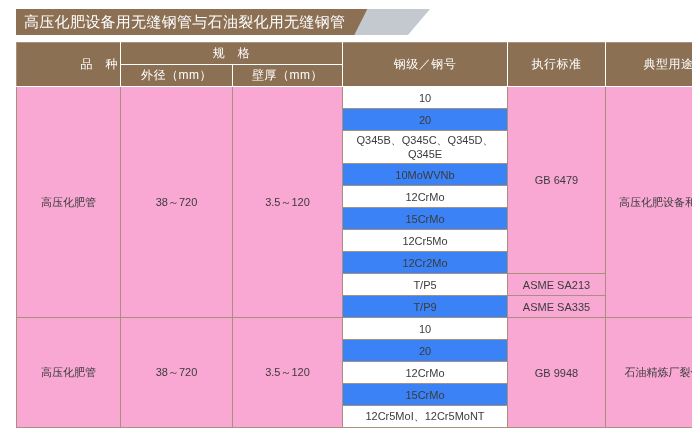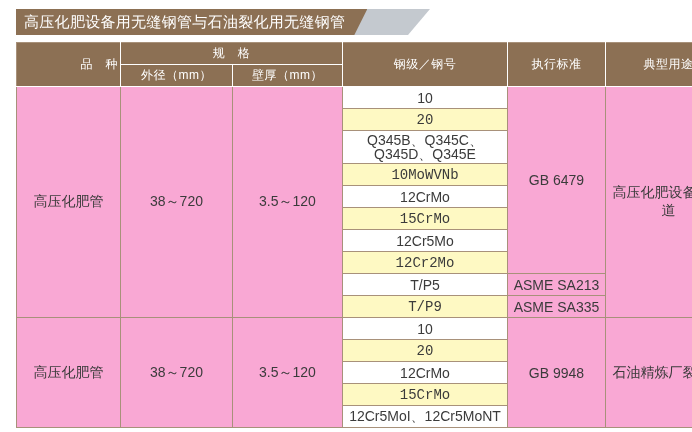--- a/index.html
+++ b/index.html
@@ -56,21 +56,21 @@
   table.spec {
     position: absolute;
     left: 16px;
     top: 42px;
     width: 660px;
     border-collapse: collapse;
     table-layout: fixed;
   }
   table.spec td, table.spec th {
     border: 1px solid #a8917a;
-    font-size: 14px;
+    font-size: 11px;
     color: #3b3b3b;
     text-align: center;
     vertical-align: middle;
     padding: 0 2px;
     font-weight: normal;
   }
   table.spec th {
     background: #8c7054;
     color: #ffffff;
     font-size: 12px;
@@ -79,21 +79,21 @@
   }
   table.spec th.outer-l { border-left-color: #a8917a; text-align: right; }
   table.spec th.outer-r { border-right-color: #a8917a; }
   table.spec th.outer-t { border-top-color: #a8917a; }
 
   .h-main   { height: 22px; }
   .h-sub    { height: 22px; }
   .r-grade  { height: 22px; }
   .r-grade2 { height: 33px; line-height: 14px; }
 
-  td.grey  { background: #fef9c3; font-family: Liberation Mono, monospace; }
+  td.grey  { background: #3b82f6; }
   td.white { background: #ffffff; }
   td.span-cell {
     background: #f9a8d4;
     font-size: 12px;
   }
 
   
   col.c-kind { width: 104px; }
   col.c-od   { width: 112px; }
   col.c-wt   { width: 110px; }

